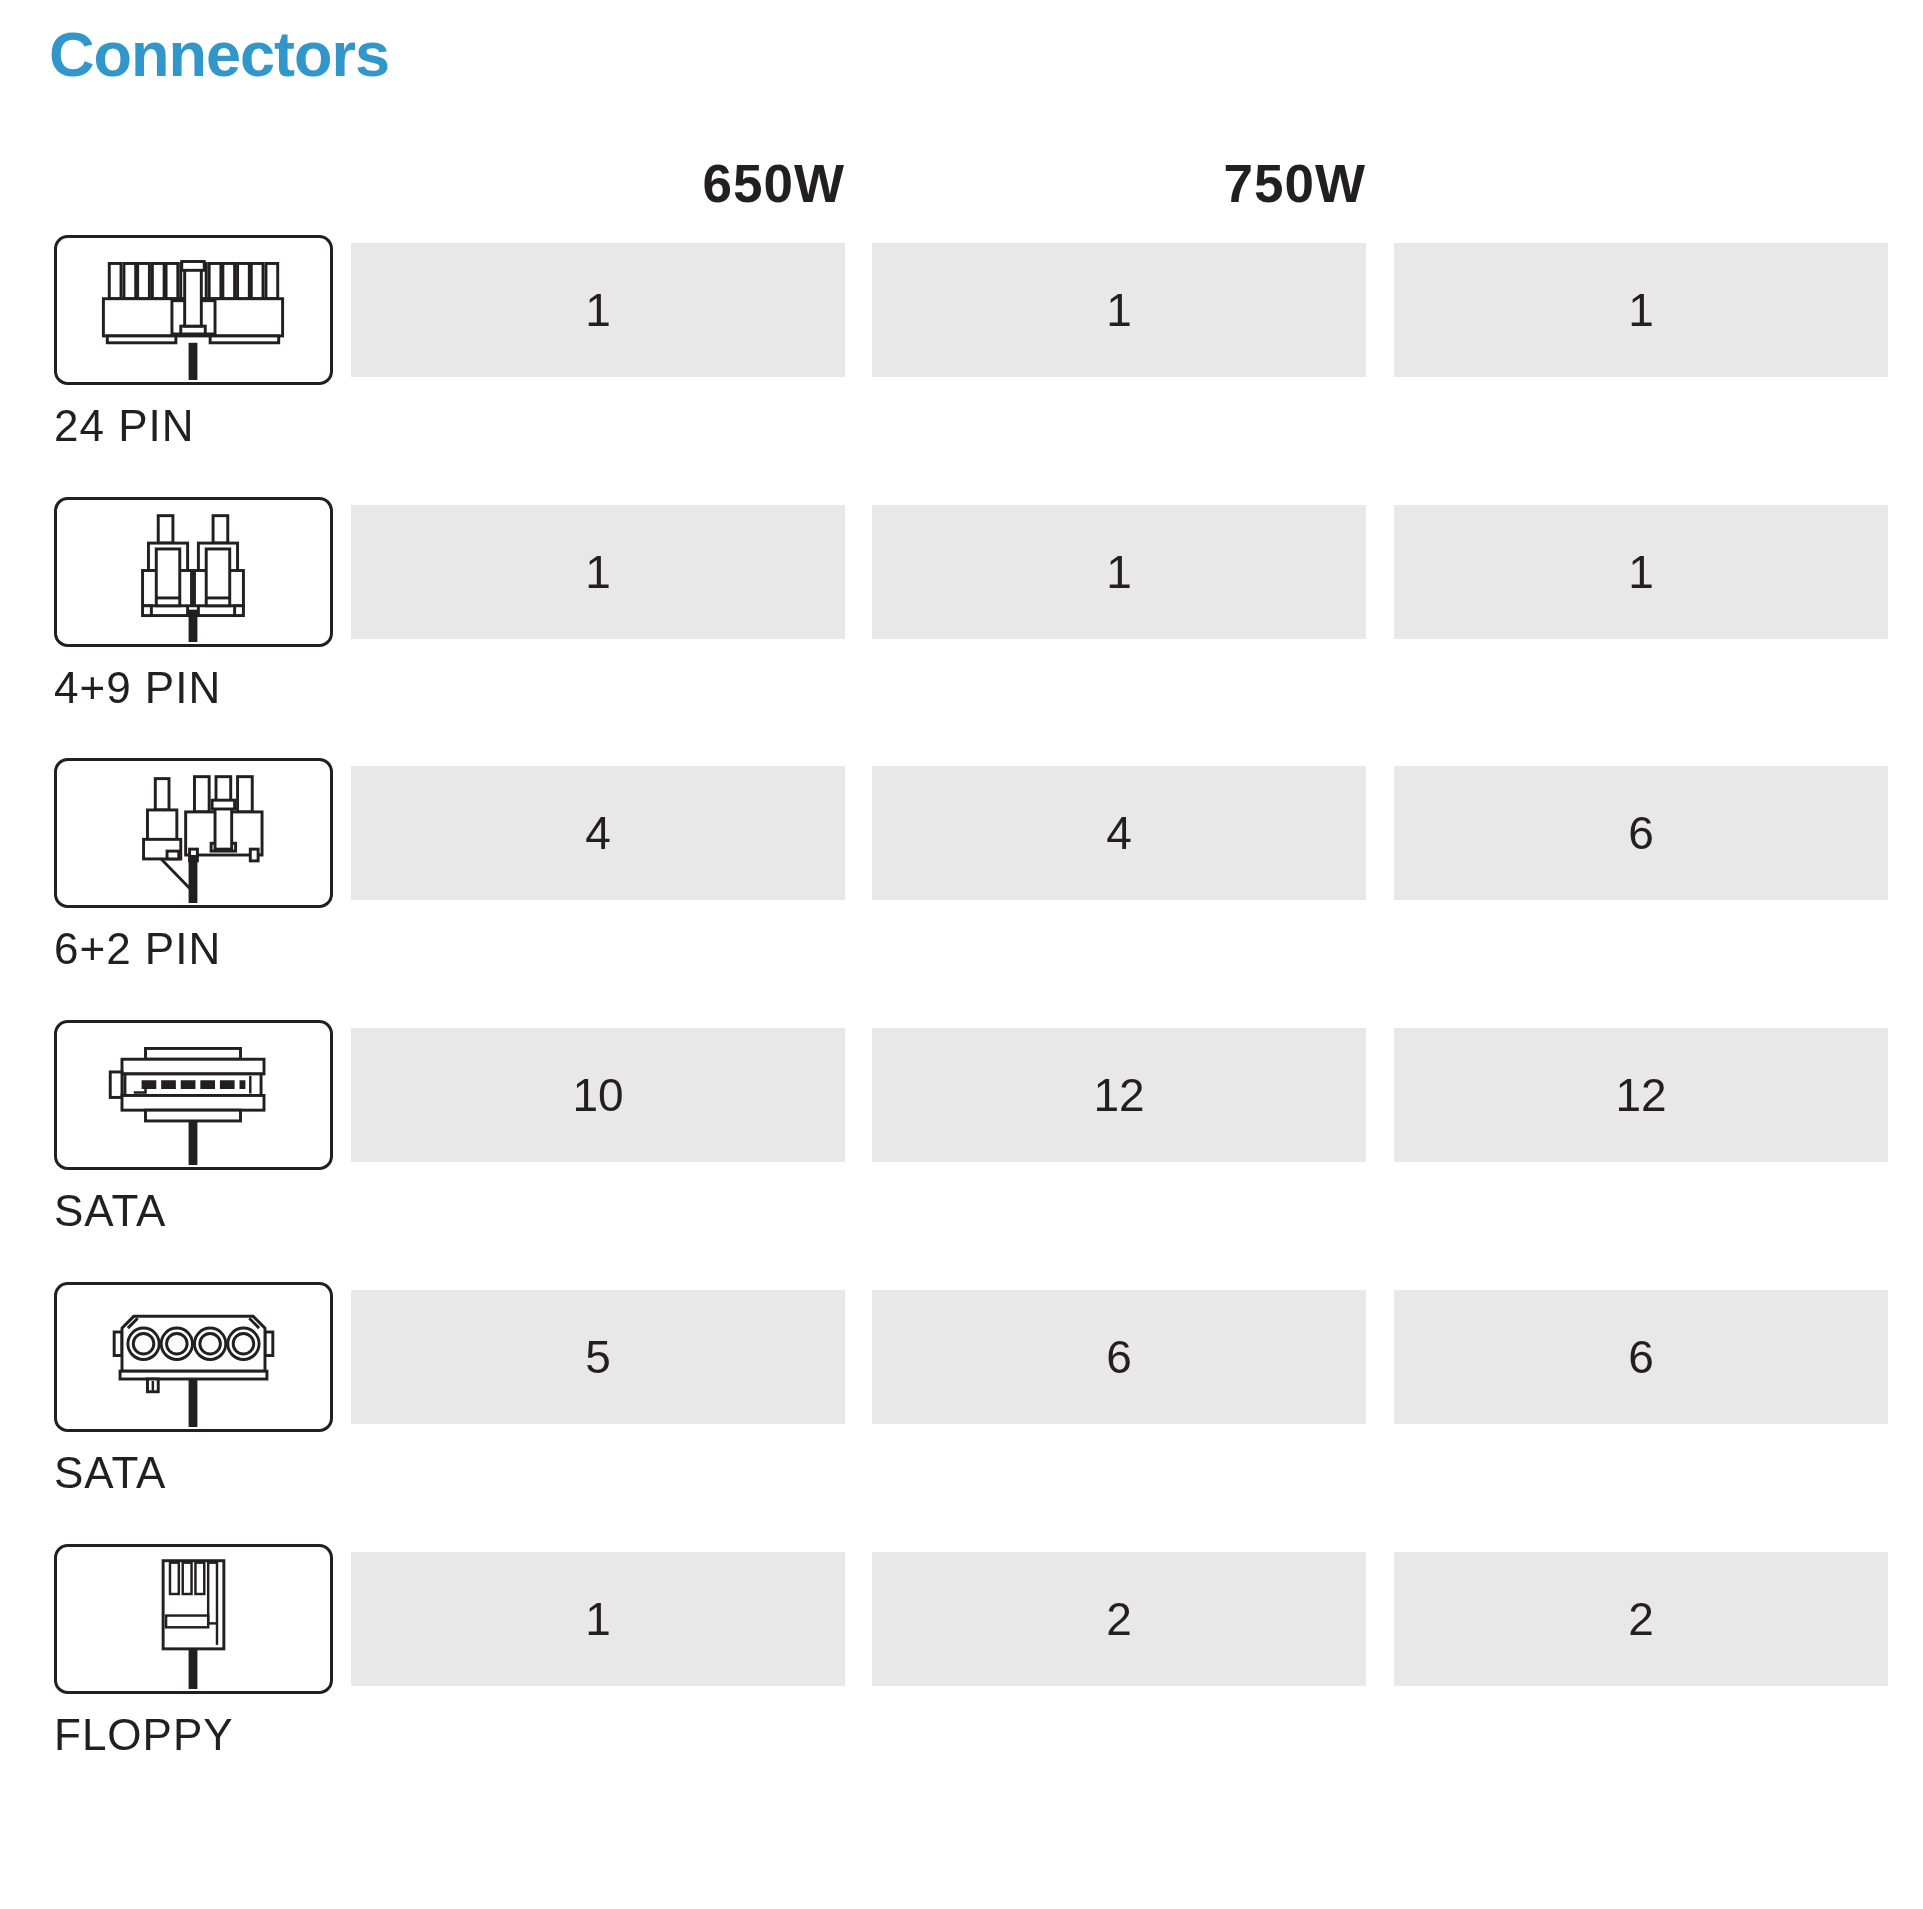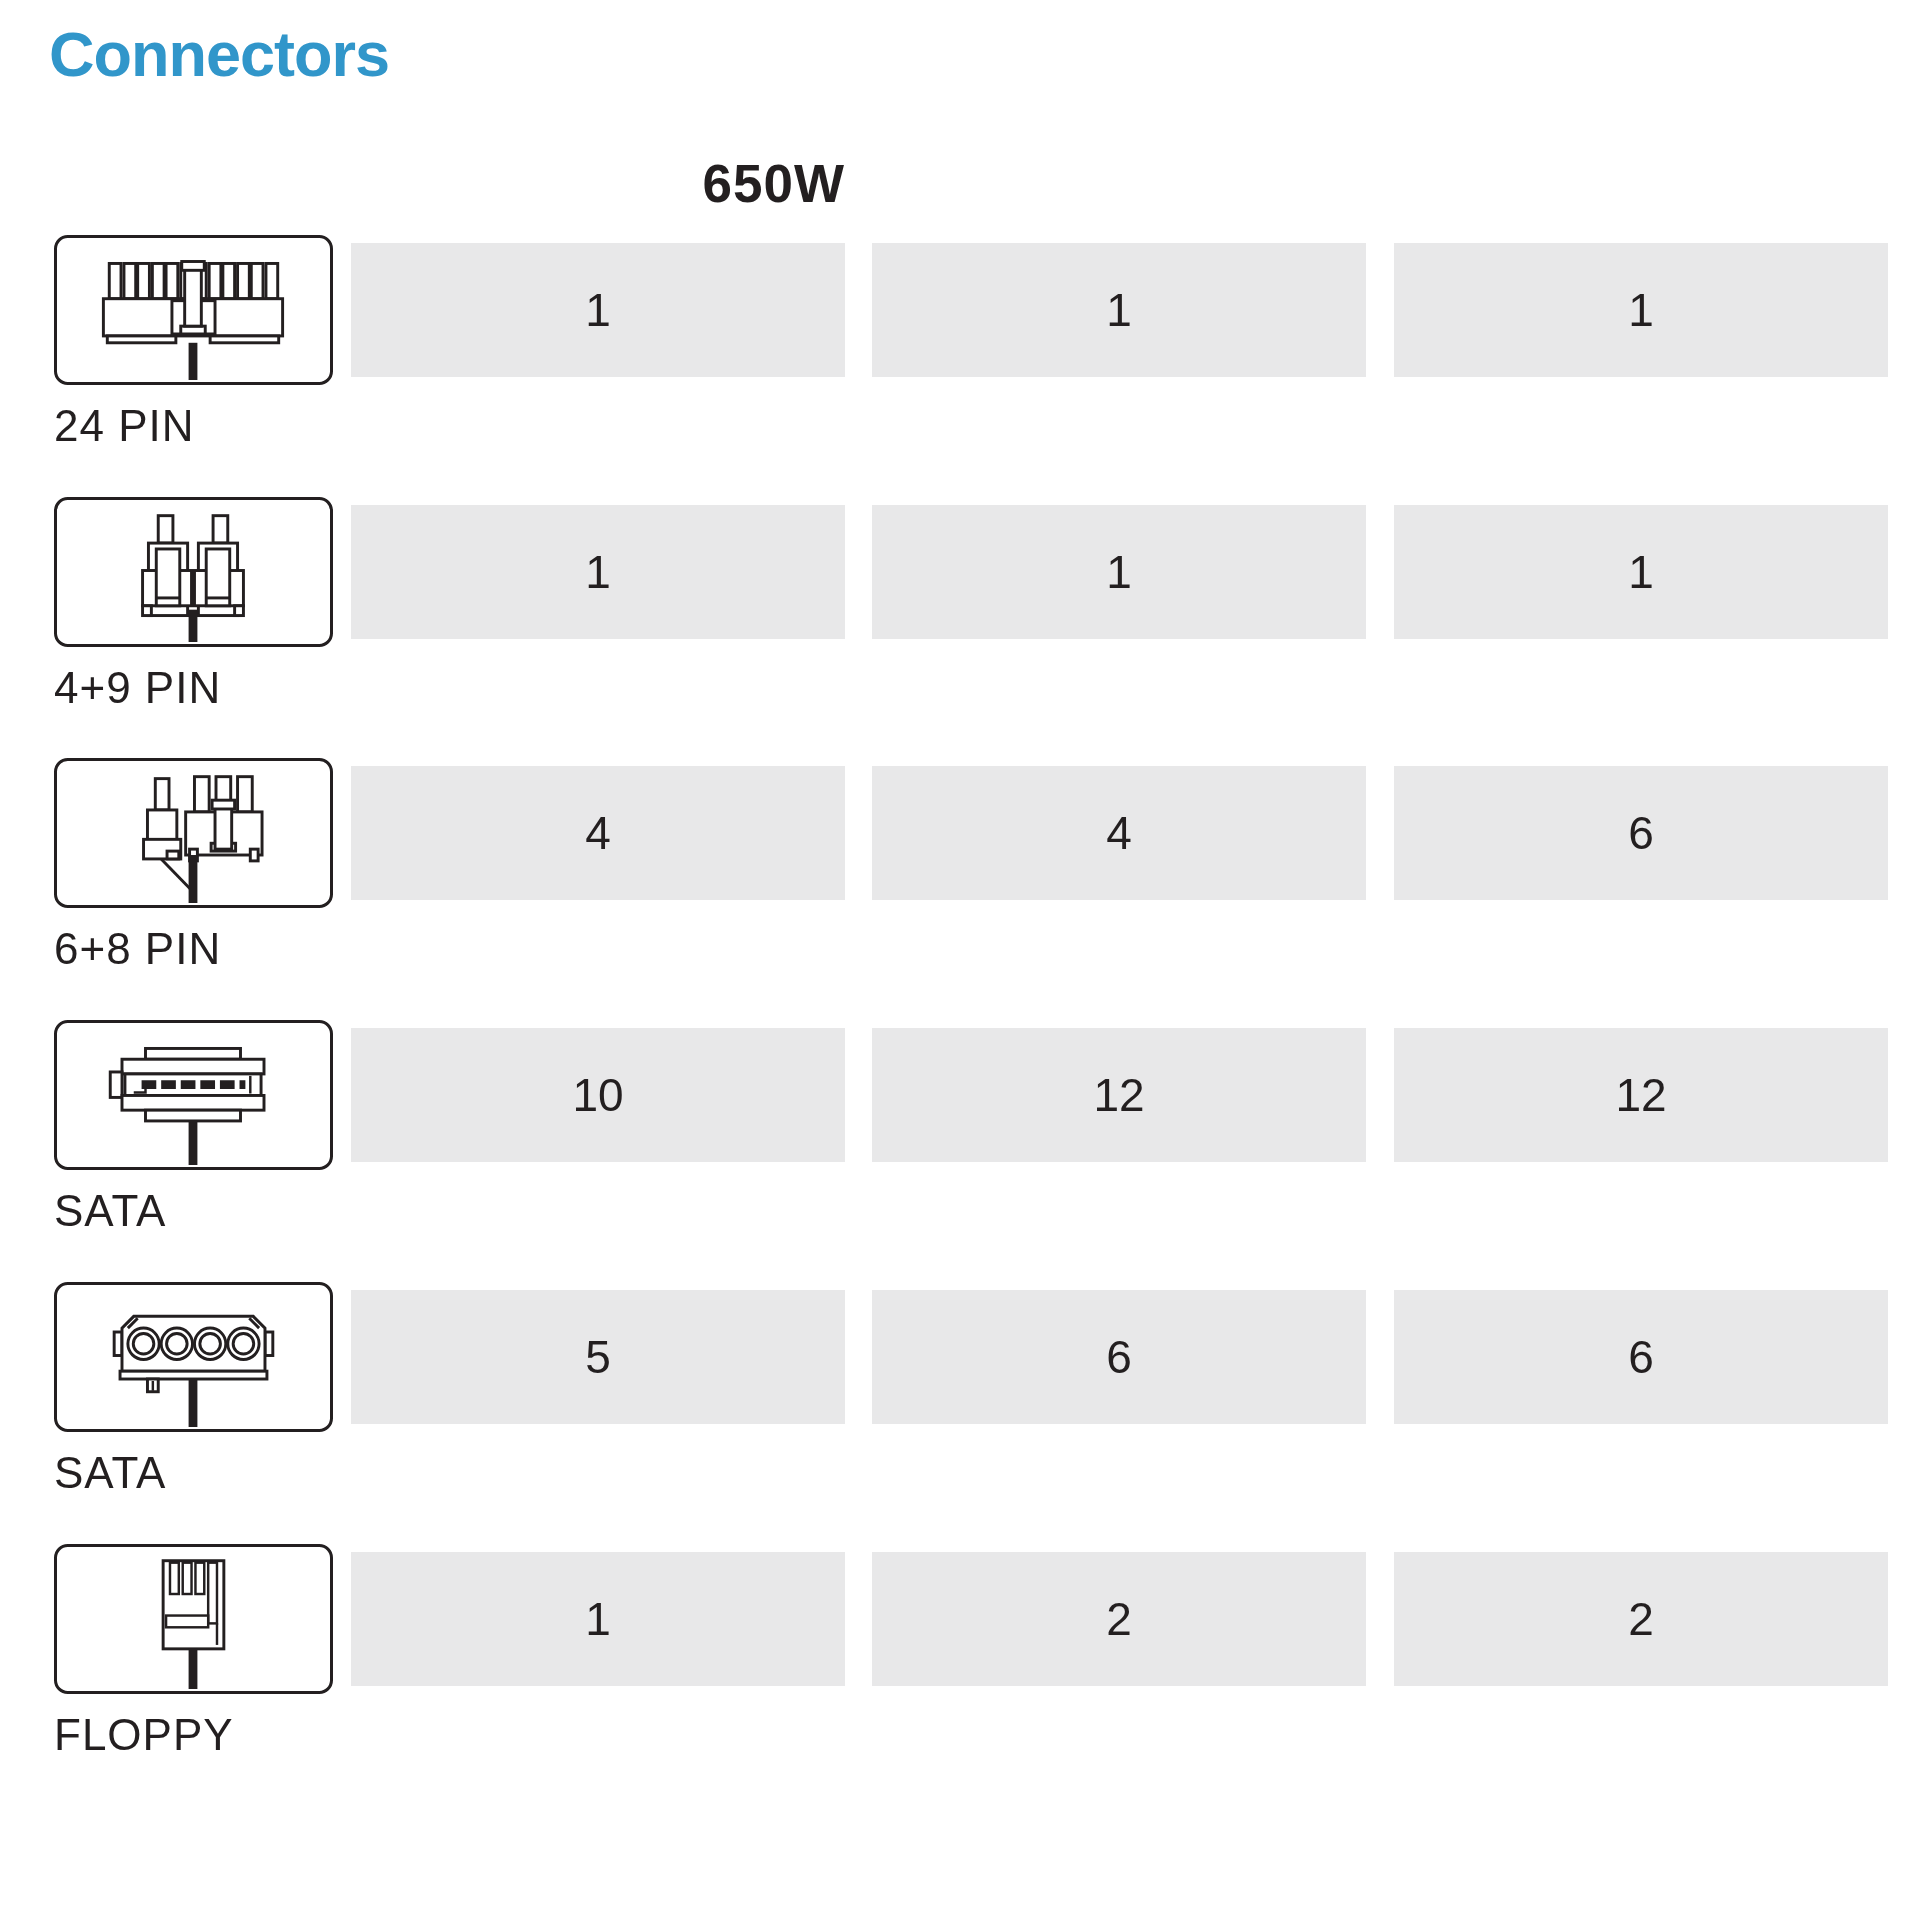--- a/index.html
+++ b/index.html
@@ -82,20 +82,21 @@
   .h3{left:1394px}
 </style>
 </head>
 <body>
 
 <div class="page">
 
   <h1 class="title">Connectors</h1>
 
   <div class="colhead h1">650W</div>
+  <div class="colhead h2">750W</div>
 
   <div class="row" style="top:243px">
     <div class="iconbox">
       <svg viewBox="0 0 277 145">
         <g fill="#ffffff" stroke="#231f20" stroke-width="3">
           <rect x="53" y="26" width="12" height="36"></rect>
             <rect x="68" y="26" width="12" height="36"></rect>
           <rect x="82" y="26" width="12" height="36"></rect>
             <rect x="97" y="26" width="12" height="36"></rect>
           <rect x="111" y="26" width="12" height="36"></rect>
@@ -164,21 +165,21 @@
           <rect x="131" y="52" width="78" height="44"></rect>
           <rect x="135" y="90" width="8" height="12"></rect>
           <rect x="197" y="90" width="8" height="12"></rect>
           <rect x="157" y="84" width="25" height="8"></rect>
           <rect x="161" y="46" width="17" height="44"></rect>
           <rect x="158" y="40" width="23" height="9"></rect>
         </g>
         <rect x="134" y="96" width="9" height="49" fill="#231f20"></rect>
       </svg>
     </div>
-    <div class="rowlabel">6+8 PIN</div>
+    <div class="rowlabel">6+2 PIN</div>
     <div class="cell c1">4</div>
     <div class="cell c2">4</div>
     <div class="cell c3">6</div>
   </div>
 
   <div class="row" style="top:1028px">
     <div class="iconbox">
       <svg viewBox="0 0 277 145">
         <g fill="#ffffff" stroke="#231f20" stroke-width="3">
           <rect x="90" y="26" width="97" height="11"></rect>

